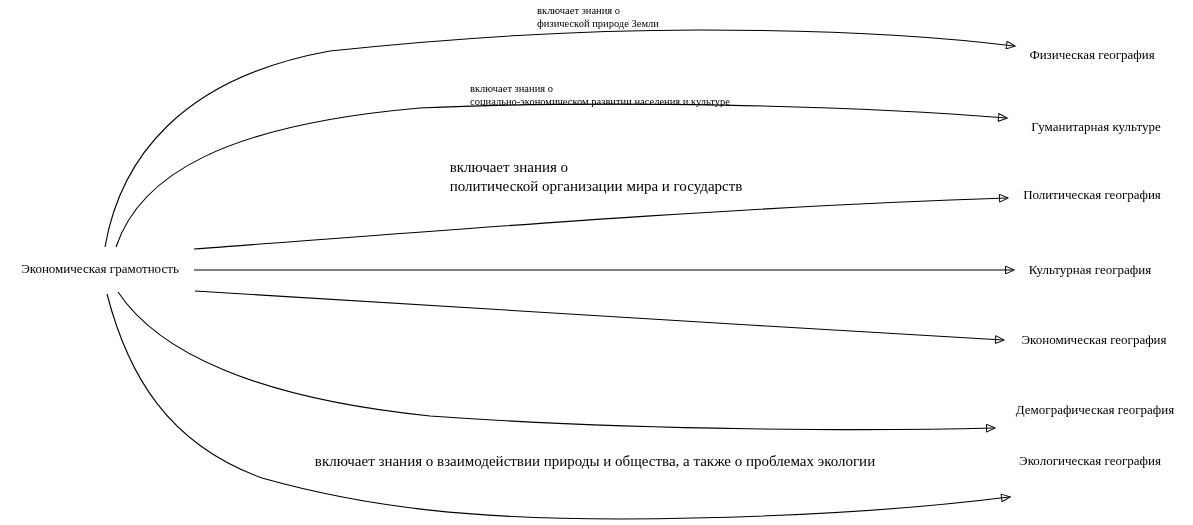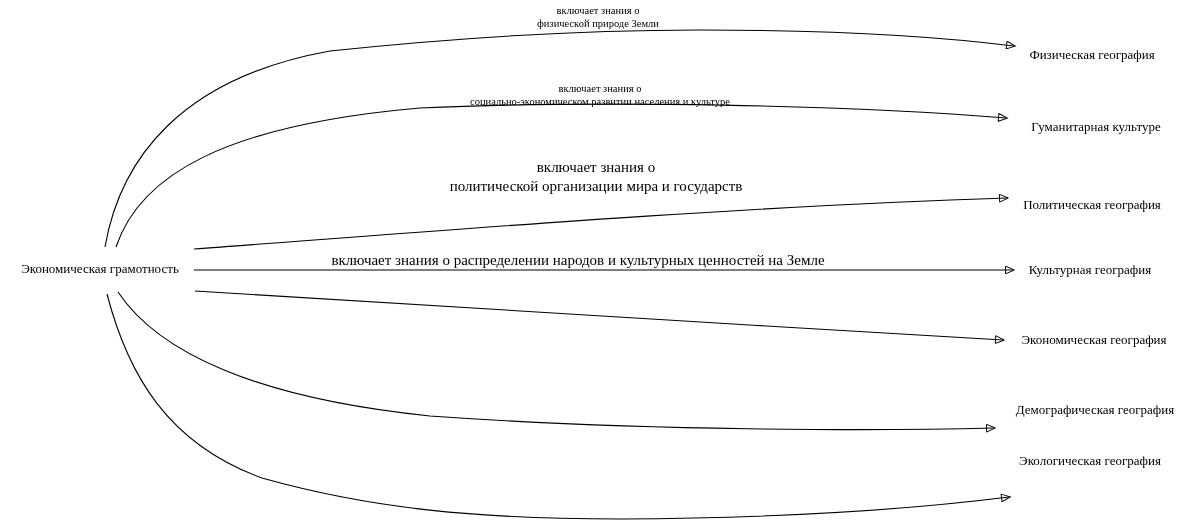--- a/index.html
+++ b/index.html
@@ -8,21 +8,21 @@
     font-family:"Liberation Serif","DejaVu Serif",serif;color:#000000;overflow:hidden;
   }
   .edges-svg{position:absolute;left:0;top:0;width:1193px;height:525px;}
   .edges-svg path{fill:none;stroke:#000000;stroke-width:1.1px;}
   .node{
     position:absolute;transform:translate(-50%,-50%);
     font-size:13px;line-height:15px;white-space:nowrap;
   }
   .elabel{
     position:absolute;transform:translateX(-50%);
-    text-align:center;white-space:pre-line;
+    white-space:pre-line;
   }
   .elabel.small{font-size:10.5px;line-height:13px;}
   .elabel.large{font-size:15px;line-height:19px;}
 </style>
 </head>
 <body>
 
 <div class="canvas">
 
   <svg class="edges-svg" viewBox="0 0 1193 525" xmlns="http://www.w3.org/2000/svg">
@@ -37,27 +37,27 @@
     <path marker-end="url(#arw)" d="M 194,270 L 1013,270"></path>
     <path marker-end="url(#arw)" d="M 195,291 C 430,306 730,324 1003,340"></path>
     <path marker-end="url(#arw)" d="M 118,292 C 158,352 255,398 430,416 C 640,431 880,431 994,428"></path>
     <path marker-end="url(#arw)" d="M 107,294 C 128,375 168,444 262,478 C 372,509 480,519 620,519 C 800,518 930,507 1009,497"></path>
   </svg>
 
   <div class="node" style="left:100px;top:268px">Экономическая грамотность</div>
 
   <div class="node" style="left:1092px;top:54px">Физическая география</div>
   <div class="node" style="left:1096px;top:126px">Гуманитарная культуре</div>
-  <div class="node" style="left:1092px;top:204px">Политическая география</div>
+  <div class="node" style="left:1092px;top:194px">Политическая география</div>
   <div class="node" style="left:1090px;top:269px">Культурная география</div>
   <div class="node" style="left:1094px;top:339px">Экономическая география</div>
   <div class="node" style="left:1095px;top:409px">Демографическая география</div>
   <div class="node" style="left:1090px;top:460px">Экологическая география</div>
 
   <div class="elabel small" style="left:598px;top:4px">включает знания о
 физической природе Земли</div>
   <div class="elabel small" style="left:600px;top:82px">включает знания о
 социально-экономическом развитии населения и культуре</div>
   <div class="elabel large" style="left:596px;top:158px">включает знания о
 политической организации мира и государств</div>
-  <div class="elabel large" style="left:578px;top:251px">включает знания о распределении народов и культурных ценностей на Земле</div>
+  <div class="elabel large" style="left:595px;top:452px">включает знания о взаимодействии природы и общества, а также о проблемах экологии</div>
 
 </div>
 
 </body></html>

